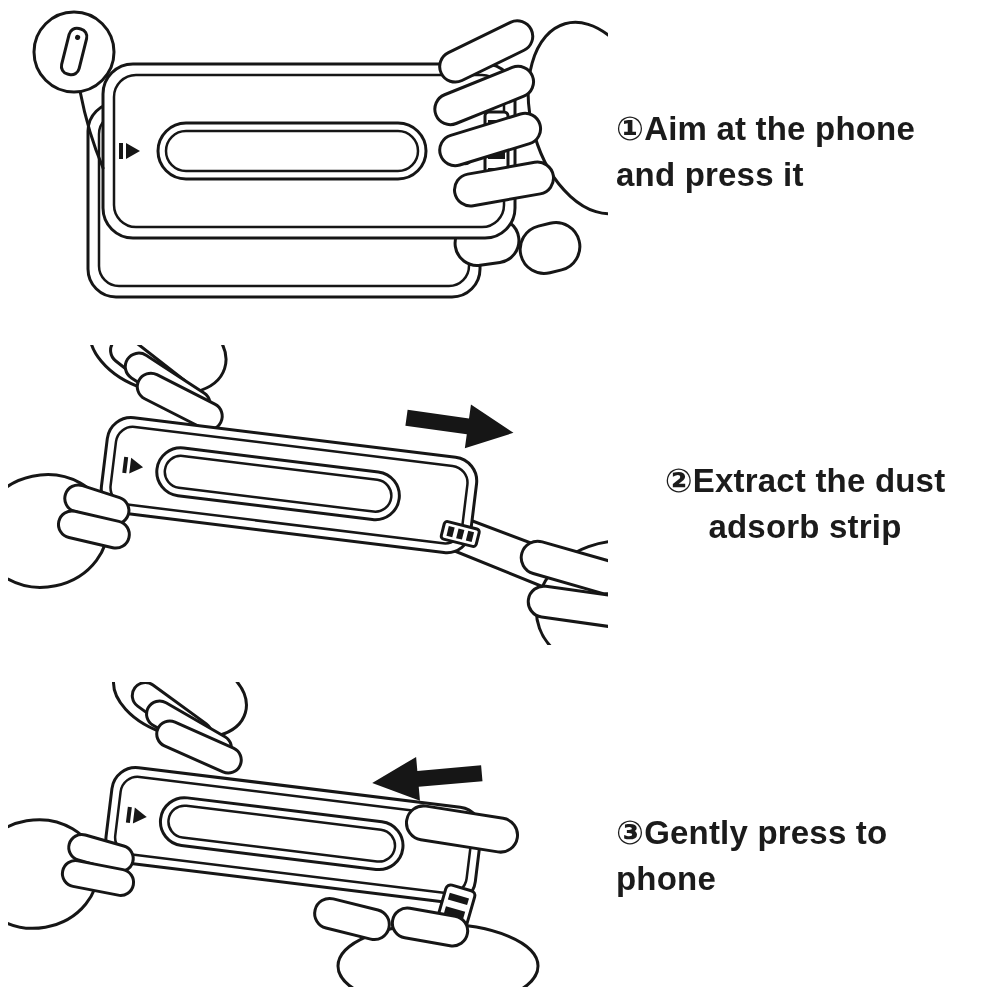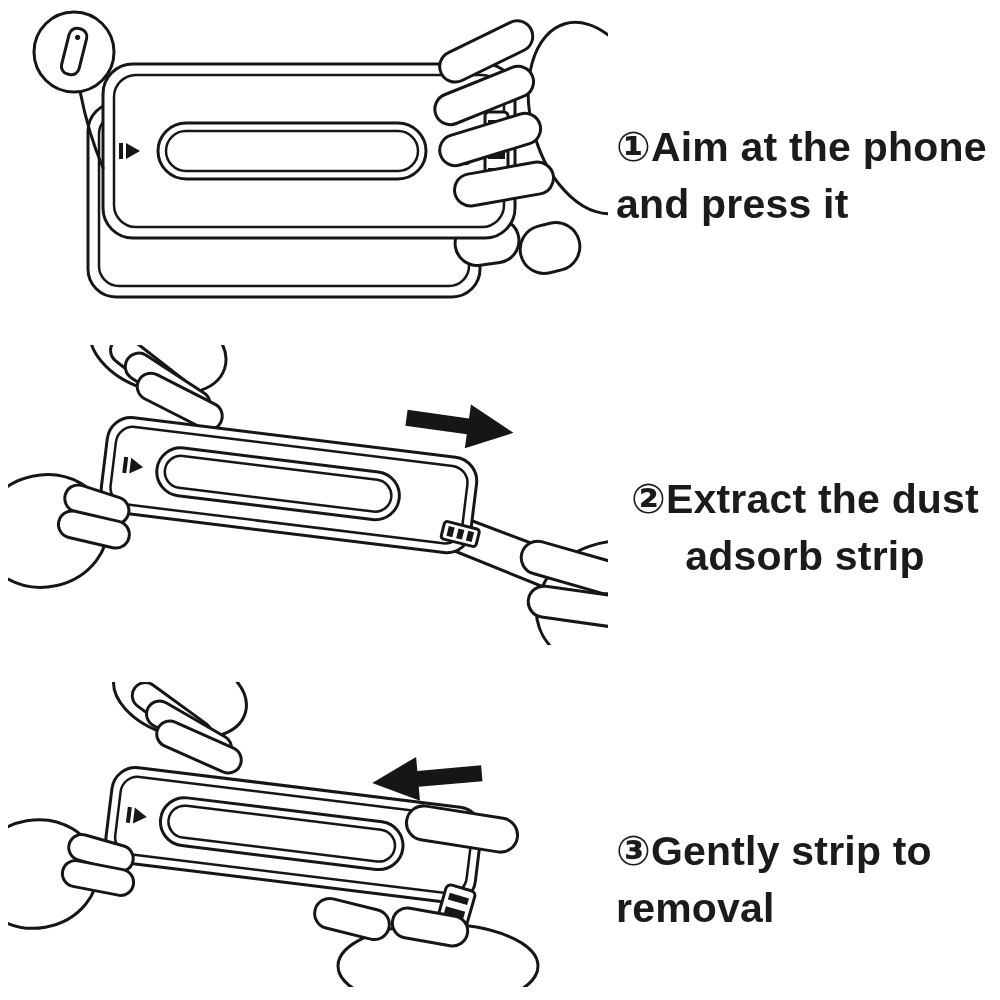--- a/index.html
+++ b/index.html
@@ -6,23 +6,22 @@
   .canvas{
     position:relative;width:1000px;height:1000px;background:#ffffff;overflow:hidden;
     font-family:"Liberation Sans","DejaVu Sans",sans-serif;
   }
   .illo{position:absolute;left:8px;}
   .illo-1{top:0px;}
   .illo-2{top:345px;}
   .illo-3{top:682px;}
   .step-label{
     position:absolute;left:616px;width:378px;
-    font-size:41px;font-weight:600;color:#1b1b1b;line-height:1.38;
+    font-size:33px;font-weight:600;color:#1b1b1b;line-height:1.38;
     letter-spacing:0.2px;
-    margin-top:13px;
   }
   .step-label-1{top:106px;}
   .step-label-2{top:458px;text-align:center;}
   .step-label-3{top:810px;}
   
   .ln{fill:none;stroke:#161616;stroke-width:3;stroke-linecap:round;stroke-linejoin:round;}
   .ln2{stroke-width:2.5;}
   .wh{fill:#ffffff;stroke:#161616;stroke-width:3;stroke-linecap:round;stroke-linejoin:round;}
   .bk{fill:#161616;stroke:none;}
 </style>
@@ -151,17 +150,17 @@
     <div>①Aim at the phone</div>
     <div>and press it</div>
   </div>
 
   <div class="step-label step-label-2">
     <div>②Extract the dust</div>
     <div>adsorb strip</div>
   </div>
 
   <div class="step-label step-label-3">
-    <div>③Gently strip to</div>
-    <div>removal</div>
+    <div>③Gently press to</div>
+    <div>phone</div>
   </div>
 
 </div>
 
 </body></html>

